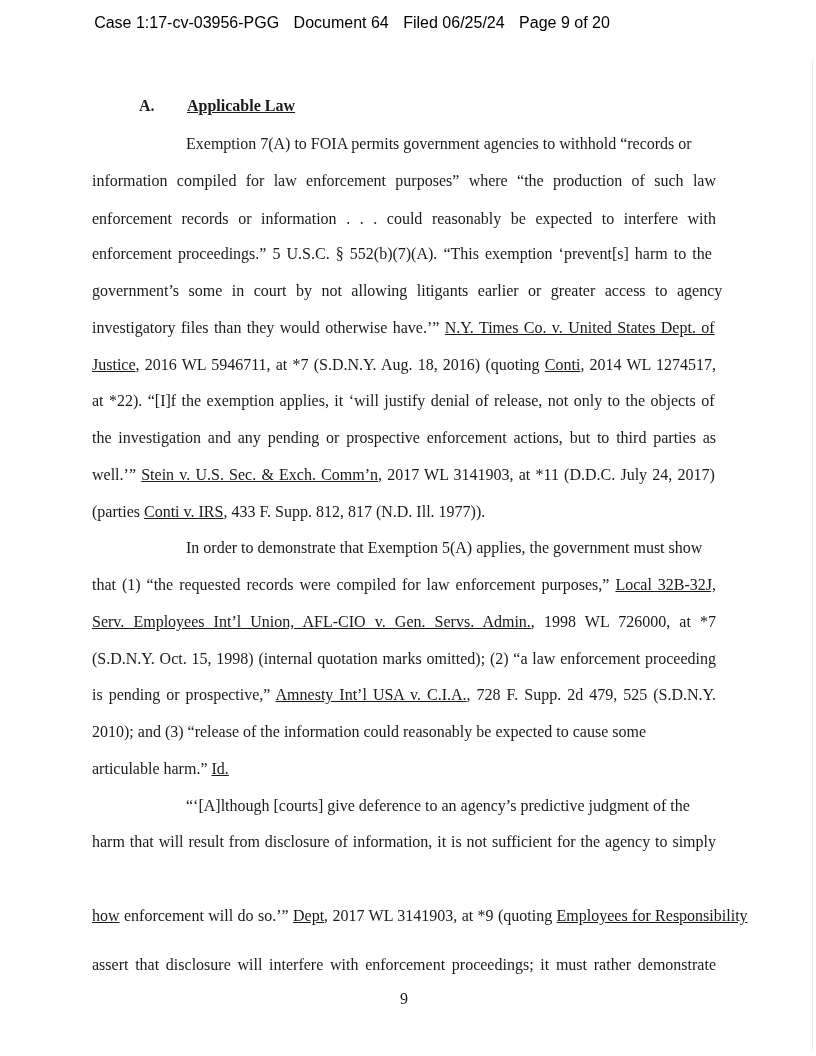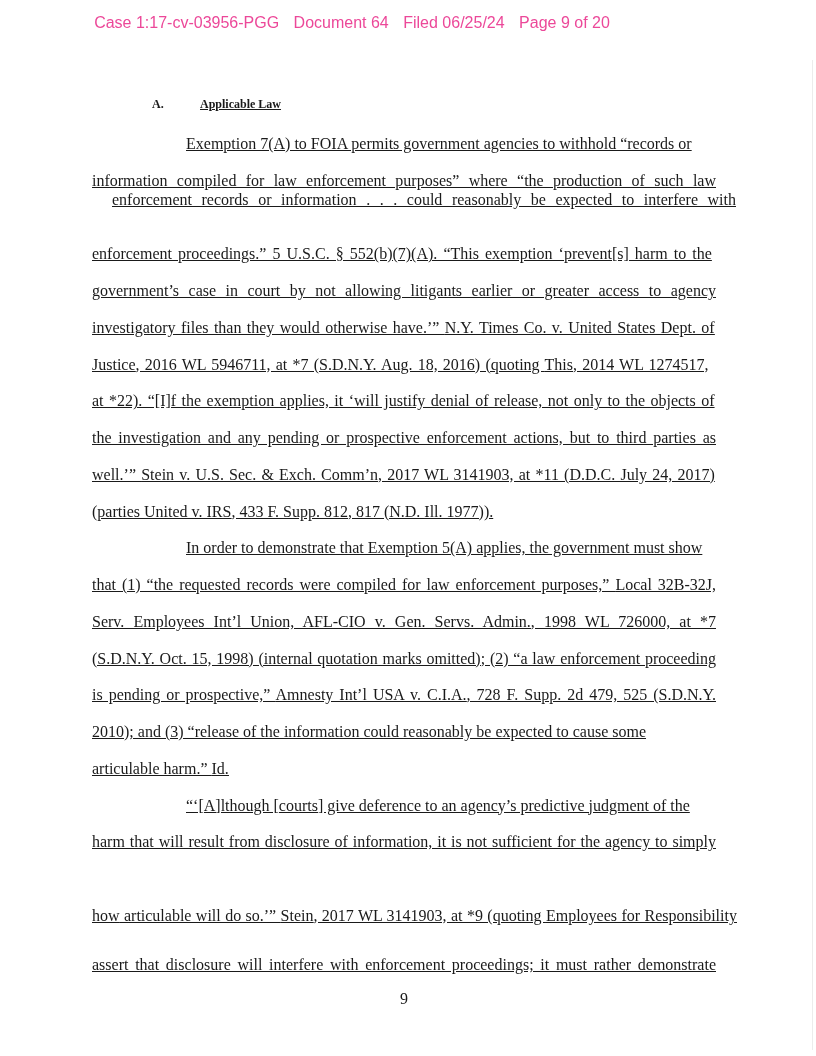--- a/index.html
+++ b/index.html
@@ -16,42 +16,41 @@
       color: #1a1a1a;
     }
     .header {
       position: absolute;
       top: 14px;
       left: 0;
       width: 704px;
       text-align: center;
       font-family: "Liberation Sans", sans-serif;
       font-size: 16px;
-      color: #ec4899;
+      color: #000000;
       word-spacing: 0px;
       white-space: nowrap;
     }
     .header span { margin: 0 5px; }
     .section-heading {
       position: absolute;
       top: 97px;
-      left: 152px;
-      font-size: 12px;
+      left: 139px;
+      font-size: 16px;
       font-weight: bold;
       white-space: nowrap;
     }
     .section-heading .num { display: inline-block; width: 48px; }
     .section-heading .title { text-decoration: underline; }
     .line {
       position: absolute;
       left: 92px;
       font-size: 16px;
       white-space: nowrap;
       line-height: 20px;
-      text-decoration: underline;
     }
     .indent { left: 186px; }
     .u { text-decoration: underline; margin-top: 37px; }
     .page-num {
       position: absolute;
       top: 990px;
       left: 0;
       width: 808px;
       text-align: center;
       font-size: 16px;
@@ -75,37 +74,37 @@
   <span>Page 9 of 20</span>
 </div>
 
 <div class="section-heading">
   <span class="num">A.</span><span class="title">Applicable Law</span>
 </div>
 
 <div id="body-text">
     <div class="line indent" style="top: 134px;"><span>Exemption 7(A) to FOIA permits government agencies to withhold “records or</span></div>
     <div class="line" style="top: 170.75px; word-spacing: 5.30966px;"><span>information compiled for law enforcement purposes” where “the production of such law</span></div>
-    <div class="line" style="top: 190px; word-spacing: 5.55529px; margin-left: 20px;"><span>enforcement records or information . . . could reasonably be expected to interfere with</span></div>
+    <div class="line" style="top: 209px; word-spacing: 5.55529px;"><span>enforcement records or information . . . could reasonably be expected to interfere with</span></div>
     <div class="line" style="top: 244.25px; word-spacing: 2.0649px;"><span>enforcement proceedings.”  5 U.S.C. § 552(b)(7)(A).  “This exemption ‘prevent[s] harm to the</span></div>
-    <div class="line" style="top: 281px; word-spacing: 5.45072px;"><span>government’s case in court by not allowing litigants earlier or greater access to agency</span></div>
+    <div class="line" style="top: 281px; word-spacing: 5.45072px;"><span>government’s some in court by not allowing litigants earlier or greater access to agency</span></div>
     <div class="line" style="top: 317.75px; word-spacing: 1.39792px;"><span>investigatory files than they would otherwise have.’”  </span><span class="u">N.Y. Times Co. v. United States Dept. of</span></div>
-    <div class="line" style="top: 354.5px; word-spacing: 1.20647px;"><span class="u">Justice</span><span>, 2016 WL 5946711, at *7 (S.D.N.Y. Aug. 18, 2016) (quoting </span><span class="u">This</span><span>, 2014 WL 1274517,</span></div>
+    <div class="line" style="top: 354.5px; word-spacing: 1.20647px;"><span class="u">Justice</span><span>, 2016 WL 5946711, at *7 (S.D.N.Y. Aug. 18, 2016) (quoting </span><span class="u">Conti</span><span>, 2014 WL 1274517,</span></div>
     <div class="line" style="top: 391.25px; word-spacing: 1.44097px;"><span>at *22).  “[I]f the exemption applies, it ‘will justify denial of release, not only to the objects of</span></div>
     <div class="line" style="top: 428px; word-spacing: 2.81611px;"><span>the investigation and any pending or prospective enforcement actions, but to third parties as</span></div>
     <div class="line" style="top: 464.75px; word-spacing: 1.19577px;"><span>well.’”  </span><span class="u">Stein v. U.S. Sec. &amp; Exch. Comm’n</span><span>, 2017 WL 3141903, at *11 (D.D.C. July 24, 2017)</span></div>
-    <div class="line" style="top: 501.5px;"><span>(parties </span><span class="u">United v. IRS</span><span>, 433 F. Supp. 812, 817 (N.D. Ill. 1977)).</span></div>
+    <div class="line" style="top: 501.5px;"><span>(parties </span><span class="u">Conti v. IRS</span><span>, 433 F. Supp. 812, 817 (N.D. Ill. 1977)).</span></div>
     <div class="line indent" style="top: 538.25px;"><span>In order to demonstrate that Exemption 5(A) applies, the government must show</span></div>
     <div class="line" style="top: 575px; word-spacing: 1.94401px;"><span>that (1) “the requested records were compiled for law enforcement purposes,” </span><span class="u">Local 32B-32J,</span></div>
     <div class="line" style="top: 611.75px; word-spacing: 5.12019px;"><span class="u">Serv. Employees Int’l Union, AFL-CIO v. Gen. Servs. Admin.</span><span>, 1998 WL 726000, at *7</span></div>
     <div class="line" style="top: 648.5px; word-spacing: 0.779948px; text-align: center;"><span>(S.D.N.Y. Oct. 15, 1998) (internal quotation marks omitted); (2) “a law enforcement proceeding</span></div>
     <div class="line" style="top: 685.25px; word-spacing: 2.01146px;"><span>is pending or prospective,” </span><span class="u">Amnesty Int’l USA v. C.I.A.</span><span>, 728 F. Supp. 2d 479, 525 (S.D.N.Y.</span></div>
     <div class="line" style="top: 722px;"><span>2010); and (3) “release of the information could reasonably be expected to cause some</span></div>
     <div class="line" style="top: 758.75px;"><span>articulable harm.”  </span><span class="u">Id.</span></div>
     <div class="line indent" style="top: 795.5px; text-align: right;"><span>“‘[A]lthough [courts] give deference to an agency’s predictive judgment of the</span></div>
     <div class="line" style="top: 832.25px; word-spacing: 0.886719px;"><span>harm that will result from disclosure of information, it is not sufficient for the agency to simply</span></div>
     <div class="line" style="top: 919px; word-spacing: 2.72443px; margin-top: 36px;"><span>assert that disclosure will interfere with enforcement proceedings; it must rather demonstrate</span></div>
-    <div class="line" style="top: 905.75px; word-spacing: 0.3875px;"><span class="u">how</span><span> articulable will do so.’”  </span><span class="u">Stein</span><span>, 2017 WL 3141903, at *9 (quoting </span><span class="u">Employees for Responsibility</span></div>
+    <div class="line" style="top: 905.75px; word-spacing: 0.3875px;"><span class="u">how</span><span> enforcement will do so.’”  </span><span class="u">Dept</span><span>, 2017 WL 3141903, at *9 (quoting </span><span class="u">Employees for Responsibility</span></div>
   </div>
 
 <div class="page-num">9</div>
 
 <div class="scan-line"></div>
 
 </body></html>

